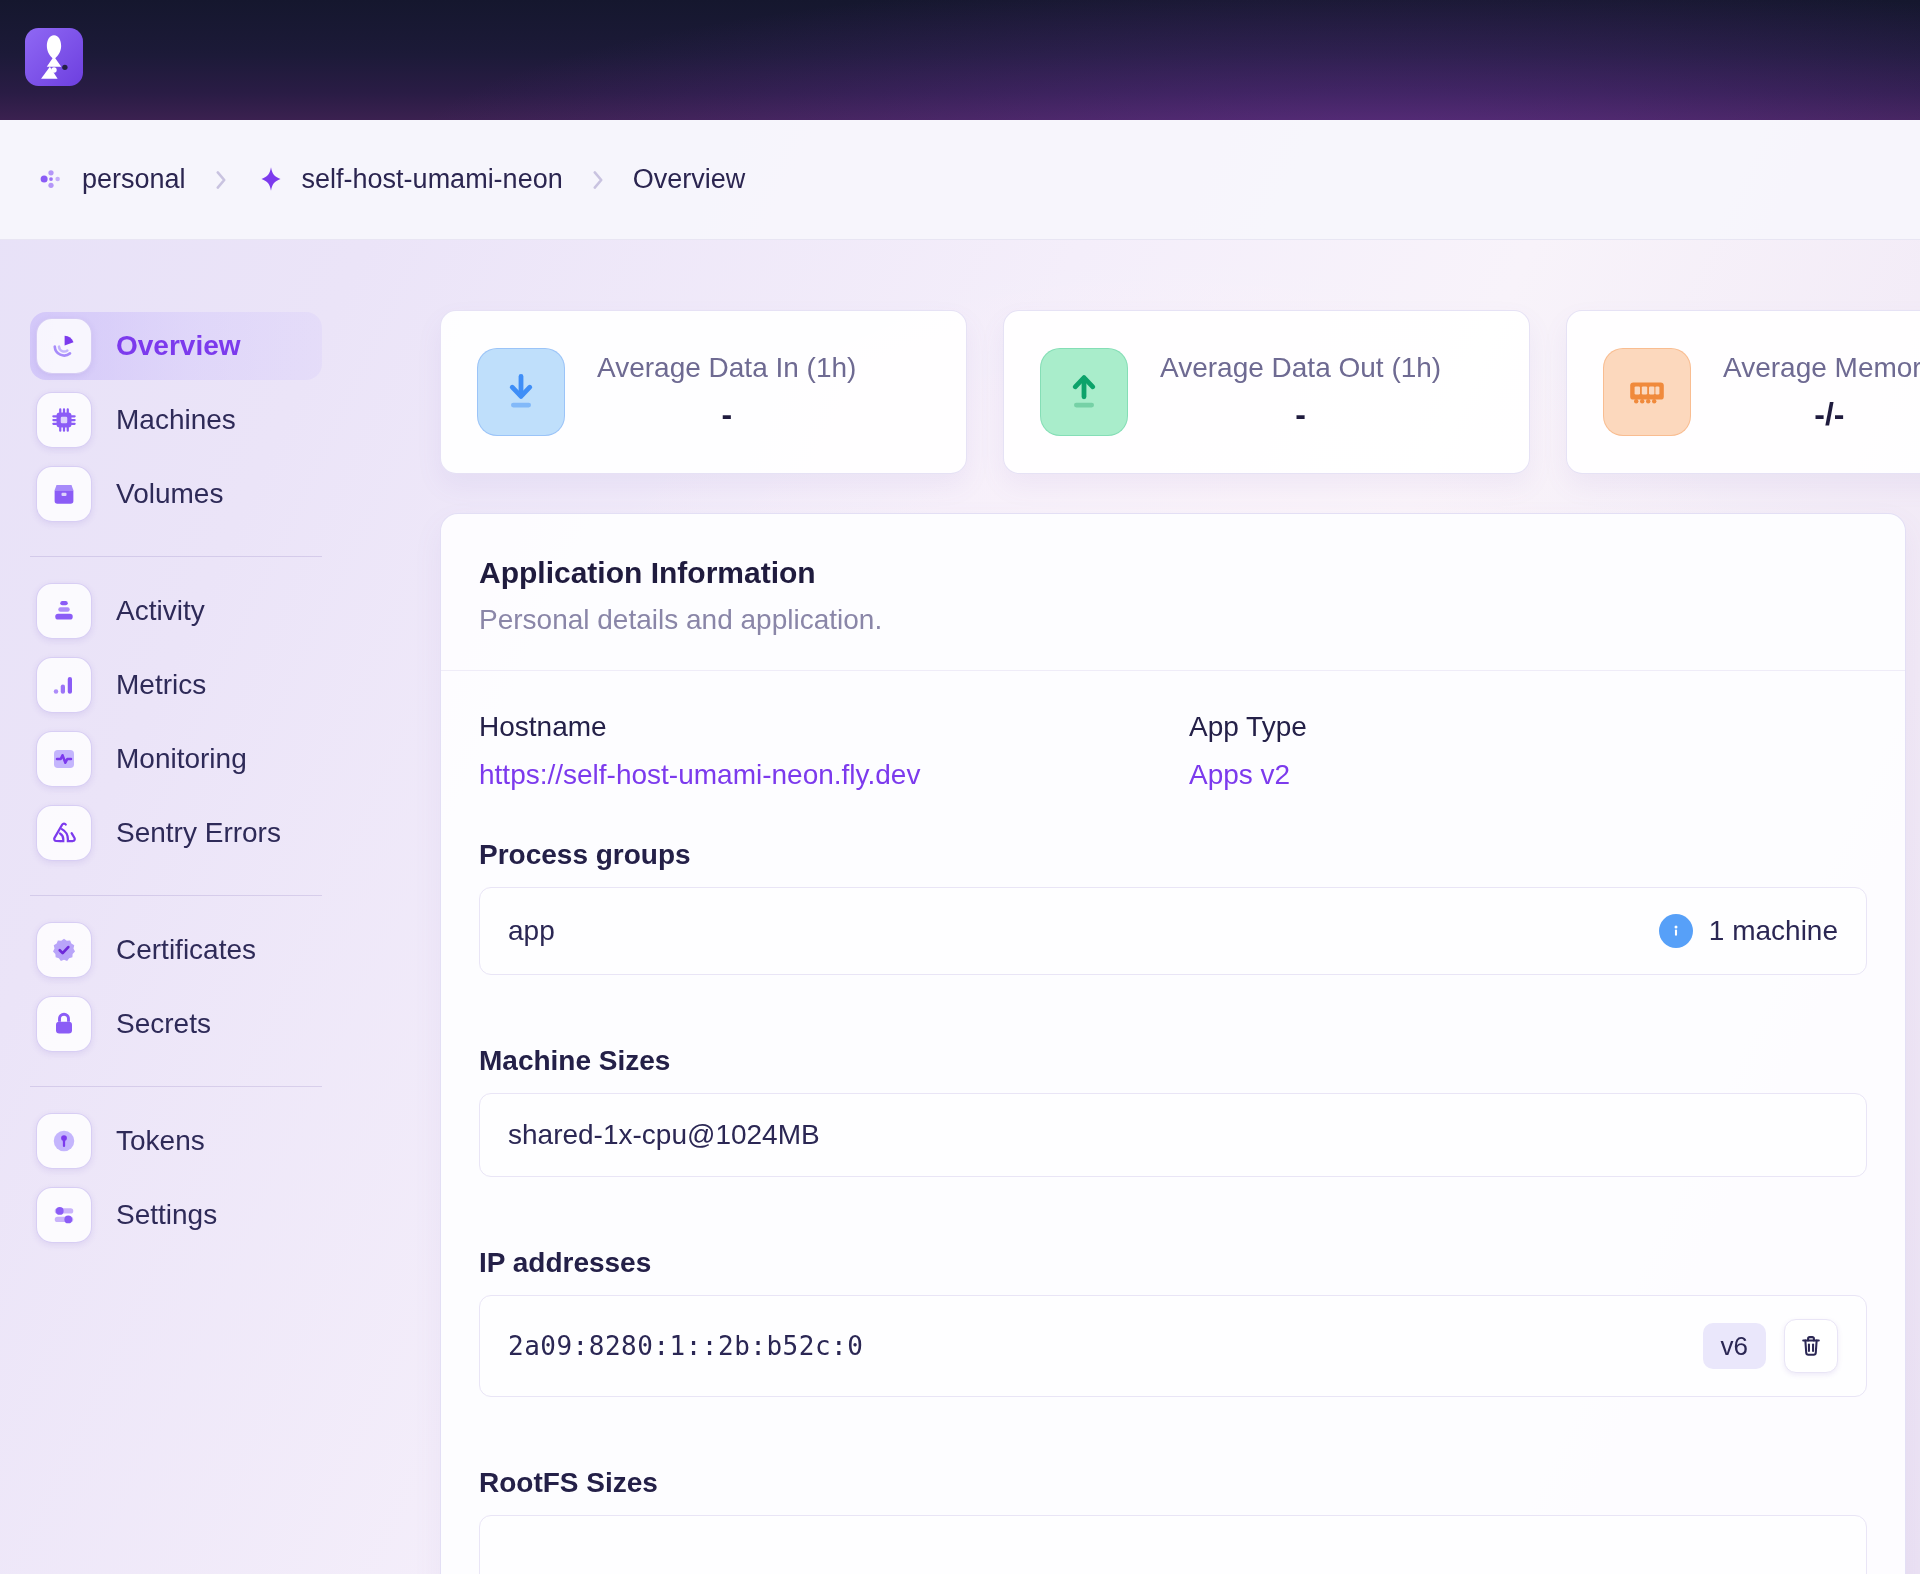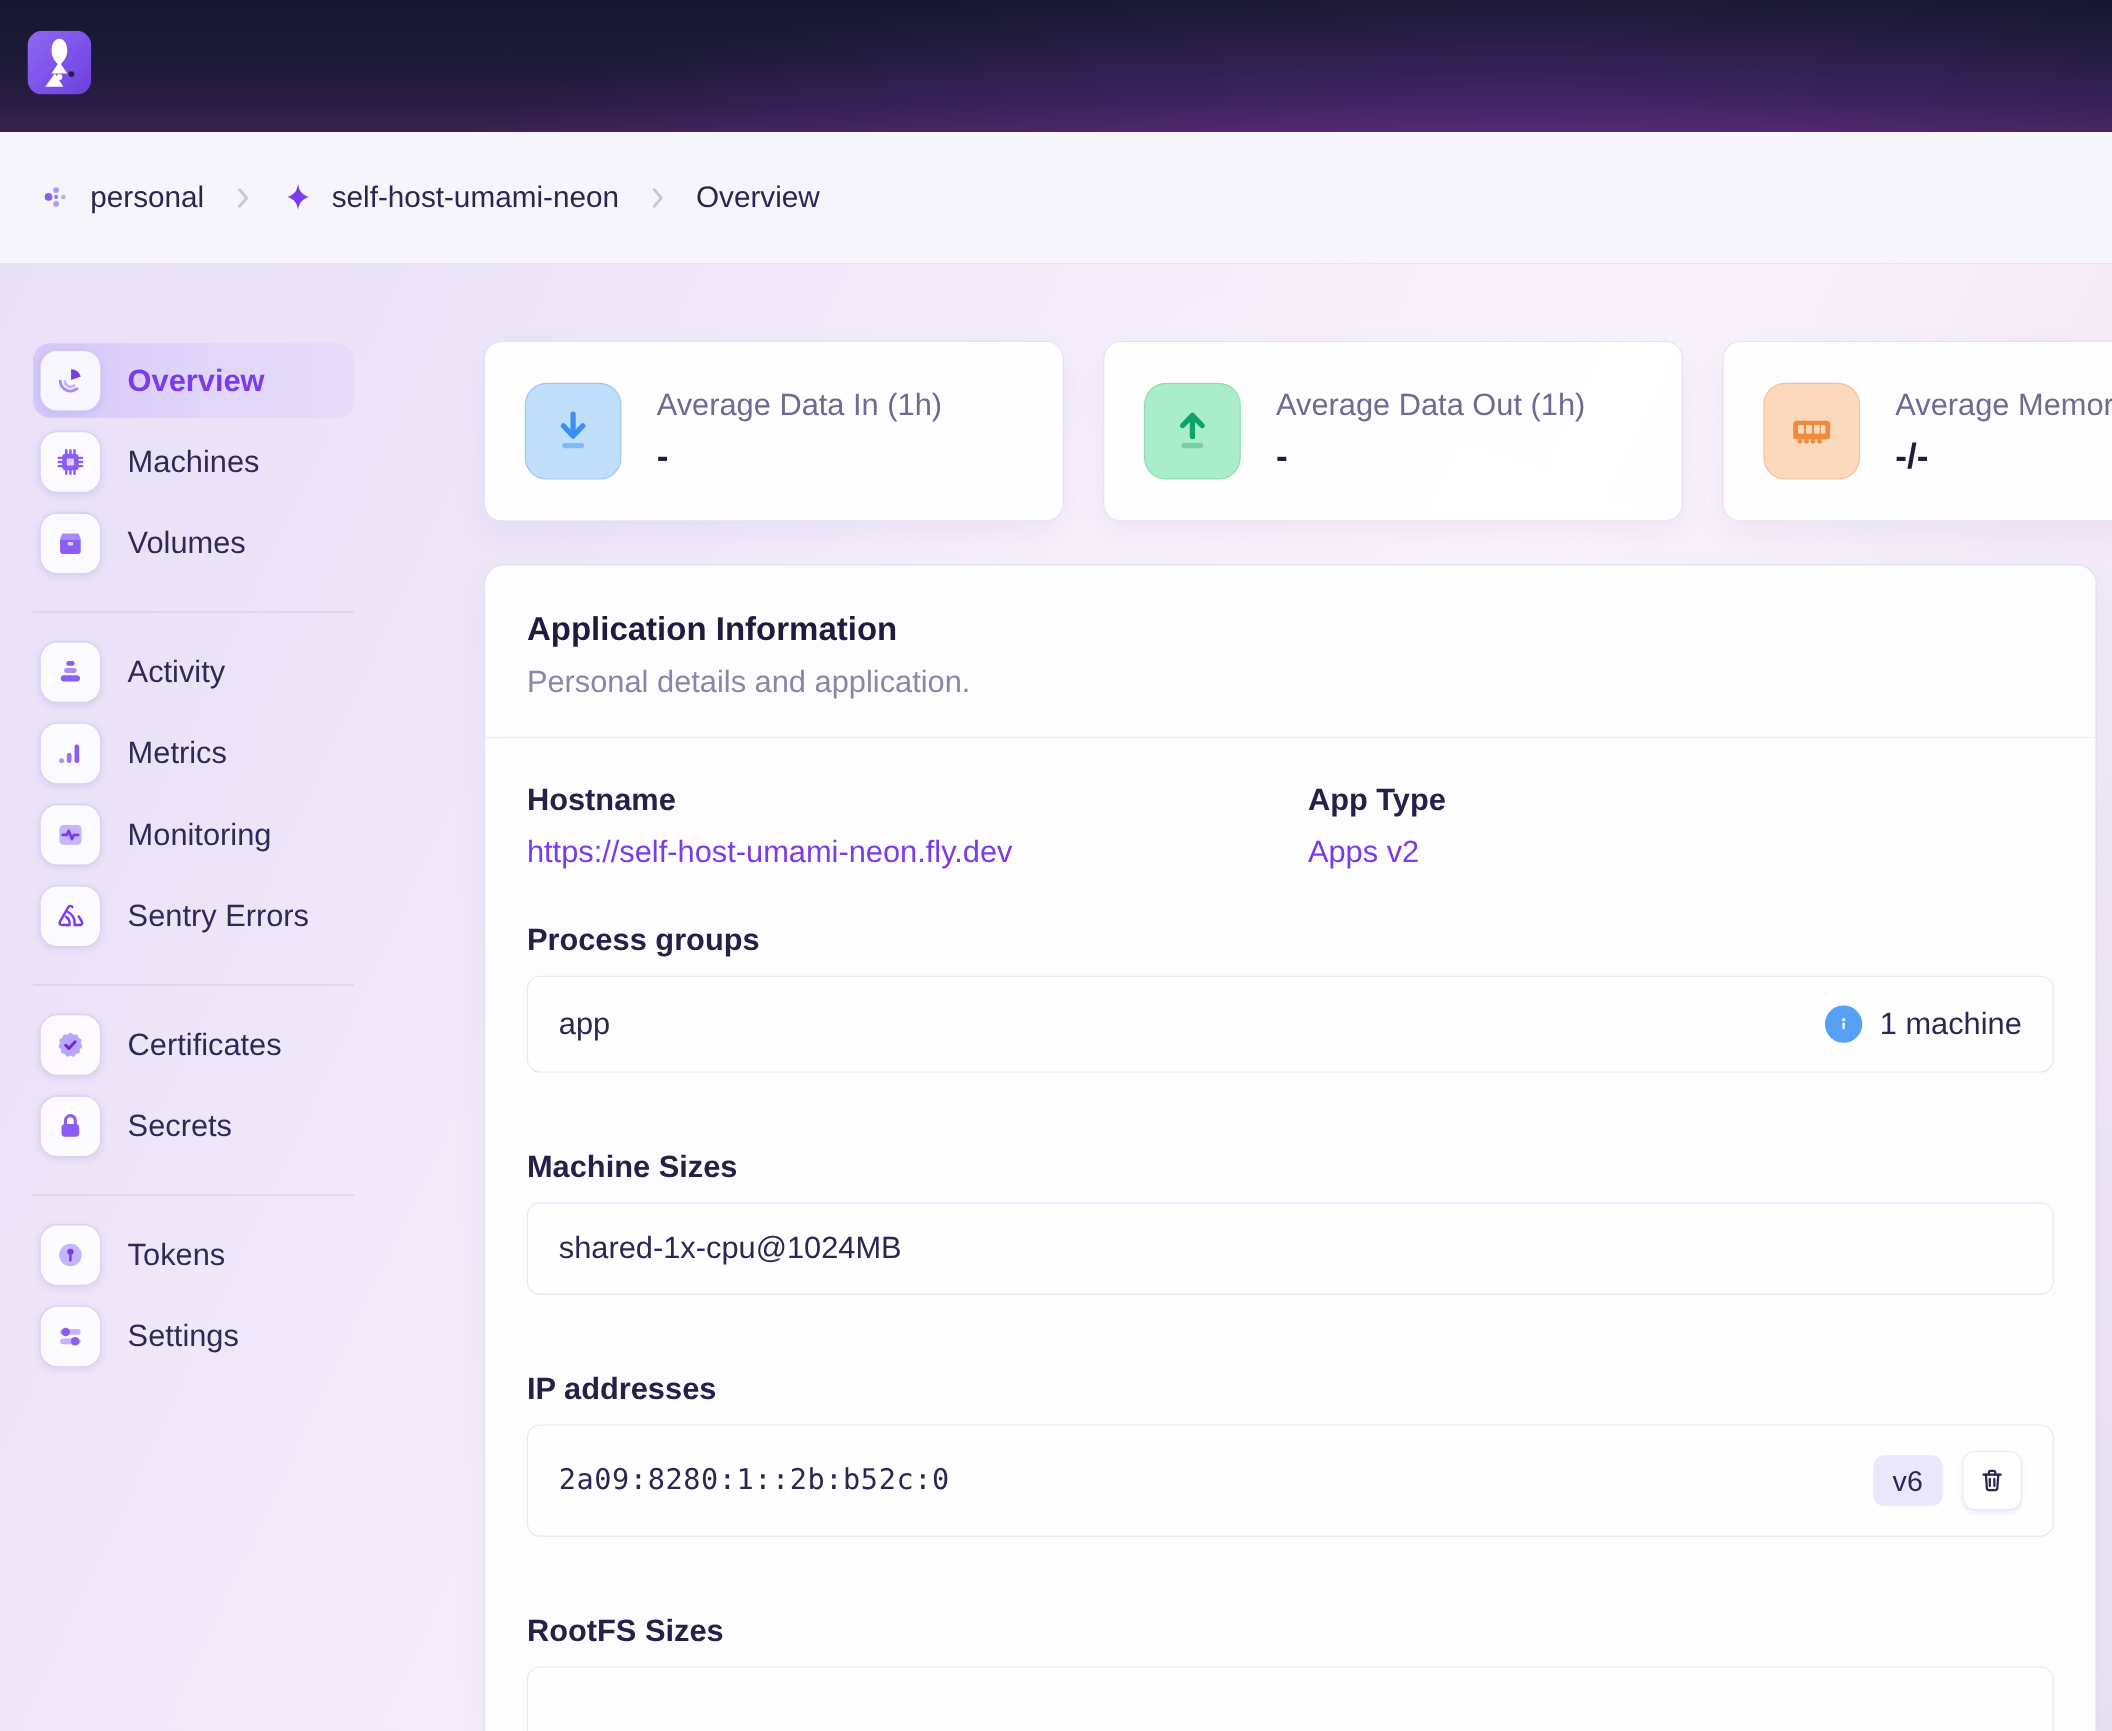--- a/index.html
+++ b/index.html
@@ -53,21 +53,21 @@
   .nav-item.active .nav-label { color:#7c3aed; font-weight:600; }
   .nav-divider { height:1px; background:rgba(110,90,170,.18); margin:28px 0 20px; }
 
   
   .stats { position:absolute; left:440px; top:310px; display:flex; gap:36px; }
   .stat-card {
     width:527px; height:164px; flex-shrink:0;
     background:rgba(255,255,255,.93);
     border:1px solid rgba(190,180,230,.38); border-radius:16px;
     box-shadow:0 12px 26px rgba(130,100,190,.08);
-    display:flex; align-items:center; padding:0 36px;
+    display:flex; align-items:center; padding:0 36px;text-align:center;
   }
   .stat-tile {
     width:88px; height:88px; border-radius:20px; flex-shrink:0;
     display:flex; align-items:center; justify-content:center; margin-right:32px;
   }
   .stat-tile.blue   { background:#bfdffb; border:1px solid rgba(120,170,245,.5); }
   .stat-tile.green  { background:#a9edcb; border:1px solid rgba(80,200,150,.4); }
   .stat-tile.orange { background:#fcd8bd; border:1px solid rgba(245,150,80,.4); }
   .stat-title { font-size:28px; color:#6e6a92; font-weight:500; margin-bottom:12px; }
   .stat-value { font-size:32px; color:#1f1b3e; font-weight:700; }
@@ -79,21 +79,21 @@
     border:1px solid rgba(190,180,230,.42);
     border-radius:18px 18px 0 0;
     box-shadow:0 12px 30px rgba(130,100,190,.07);
   }
   .app-head { padding:44px 38px 36px; border-bottom:1px solid #efecf8; }
   .app-title { font-size:30px; font-weight:700; color:#1f1b3e; line-height:30px; margin-bottom:18px; }
   .app-sub { font-size:28px; color:#8a86a8; line-height:28px; }
   .app-body { padding:42px 38px 0; }
 
   .info-grid { display:grid; grid-template-columns:710px 1fr; margin-bottom:52px; }
-  .field-label { font-size:28px; font-weight:700; color:#242048; line-height:28px; margin-bottom:20px; }
+  .field-label { font-size:28px; font-weight:400; color:#242048; line-height:28px; margin-bottom:20px; }
   .link { font-size:28px; color:#7c3aed; font-weight:500; line-height:28px; cursor:pointer; text-decoration:none; display:inline-block; }
 
   .section { margin-bottom:72px; }
   .section-label { font-size:28px; font-weight:600; color:#242048; line-height:28px; margin-bottom:18px; }
   .box {
     border:1.5px solid #e9e5f6; border-radius:12px;
     background:rgba(255,255,255,.66);
     overflow:hidden;
   }
   .box-row { display:flex; align-items:center; justify-content:space-between; padding:0 28px; }

